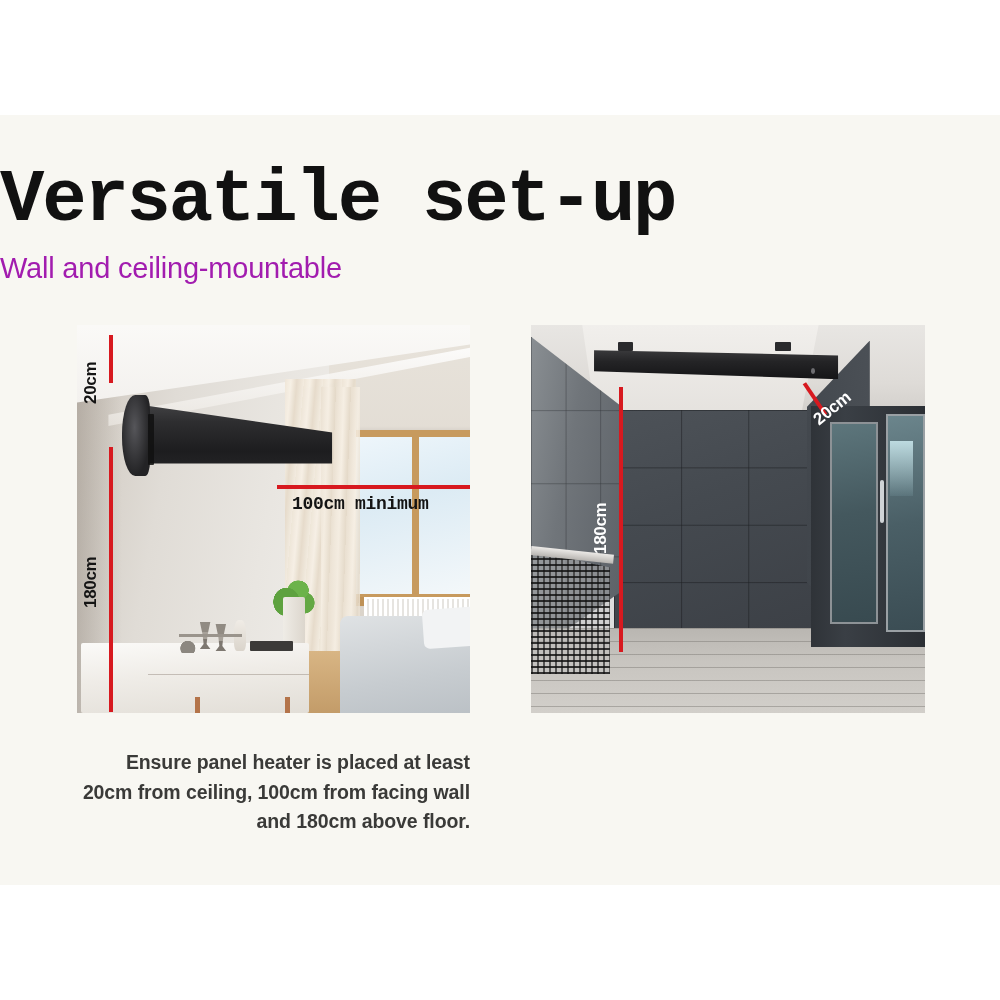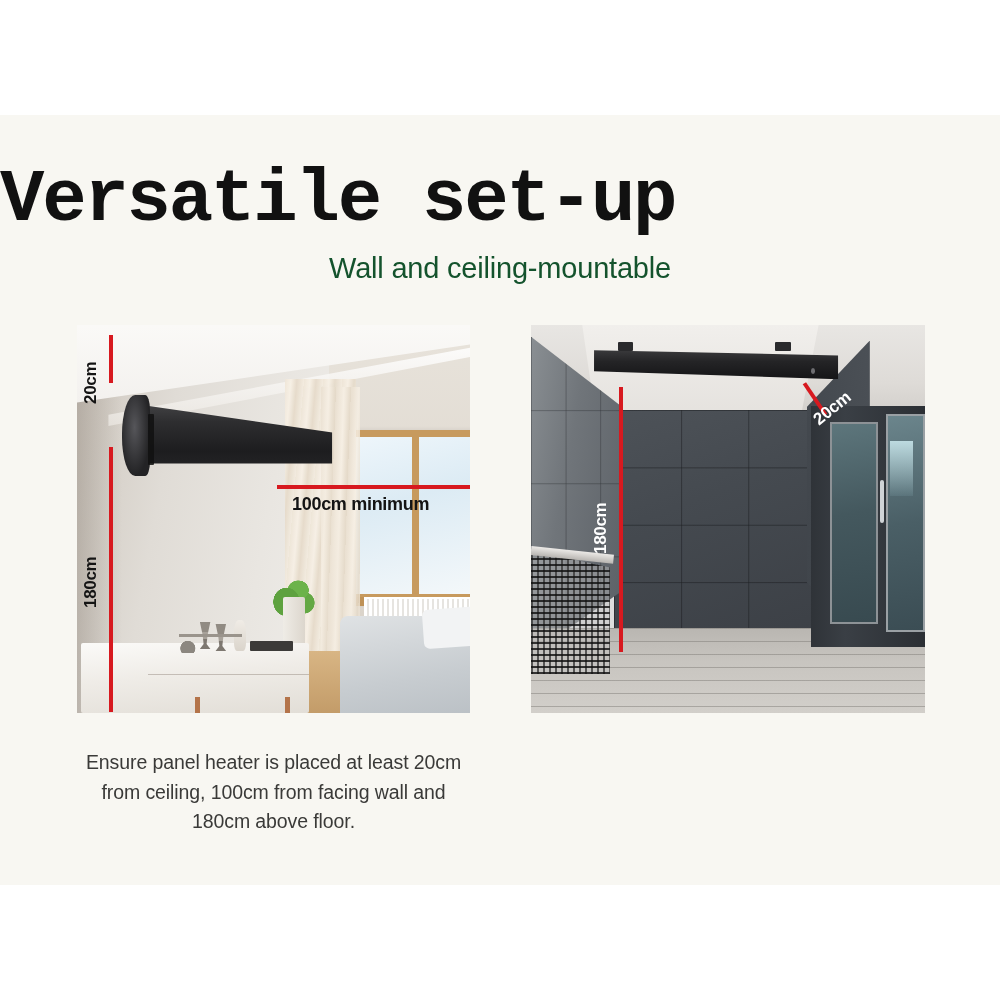--- a/index.html
+++ b/index.html
@@ -28,24 +28,24 @@
     text-align:left;
     font-size:74px;
     font-weight:bold;
     letter-spacing:-2.2px;
     color:#111111;
     line-height:1;
     font-family:Liberation Mono, monospace;
   }
   #subtitle {
     position:absolute; left:0; top:252px; width:1000px;
-    text-align:center;
+    text-align:left;
     font-size:29px;
     font-weight:normal;
-    color:#14532d;
+    color:#a21caf;
     letter-spacing:-0.2px;
   }
 
   
   .panel {
     position:absolute;
     width:393px; height:388px;
     overflow:hidden;
     background:#ddd;
   }
@@ -309,43 +309,43 @@
   .mlabel-dark { color:#141414; }
   .mlabel-light { color:#ffffff; }
   .rot90 { transform:rotate(-90deg); transform-origin:left bottom; }
 
   
   #l-line-20   { left:32px;  top:10px; width:4px;  height:48px; }
   #l-label-20  { left:22px;  top:62px; font-size:17px; letter-spacing:-.3px; }
   #l-line-180  { left:32px;  top:122px; width:4px; height:265px; }
   #l-label-180 { left:22px;  top:266px; font-size:17px; letter-spacing:-.3px; }
   #l-line-100  { left:200px; top:160px; width:193px; height:4px; }
-  #l-label-100 { left:215px; top:170px; font-size:18px; letter-spacing:-.3px; }
+  #l-label-100 { left:215px; top:170px; font-size:18px; letter-spacing:-.3px;font-family:Liberation Mono, monospace; }
 
   
   #r-line-180  { left:88px;  top:62px;  width:4px; height:265px; }
   #r-label-180 { left:78px;  top:212px; font-size:17px; letter-spacing:-.3px; }
   #r-line-20   {
     left:282px; top:55px; width:4px; height:38px;
     transform:rotate(-34deg); transform-origin:center;
   }
   #r-label-20  {
     left:290px; top:86px; font-size:17px; letter-spacing:-.3px;
     transform:rotate(-39deg); transform-origin:left bottom;
   }
 
   
   .caption {
     position:absolute;
     top:748px;
     font-size:19.5px;
     line-height:1.52;
     color:#3a3a38;
-    text-align:center;
-    font-weight:normal;
+    text-align:right;
+    font-weight:bold;
     letter-spacing:-.1px;
   }
   #caption-left  { left:77px;  width:393px; }
   #caption-right { left:531px; width:394px; }
 </style>
 </head>
 <body>
 
 <div id="page">
 

